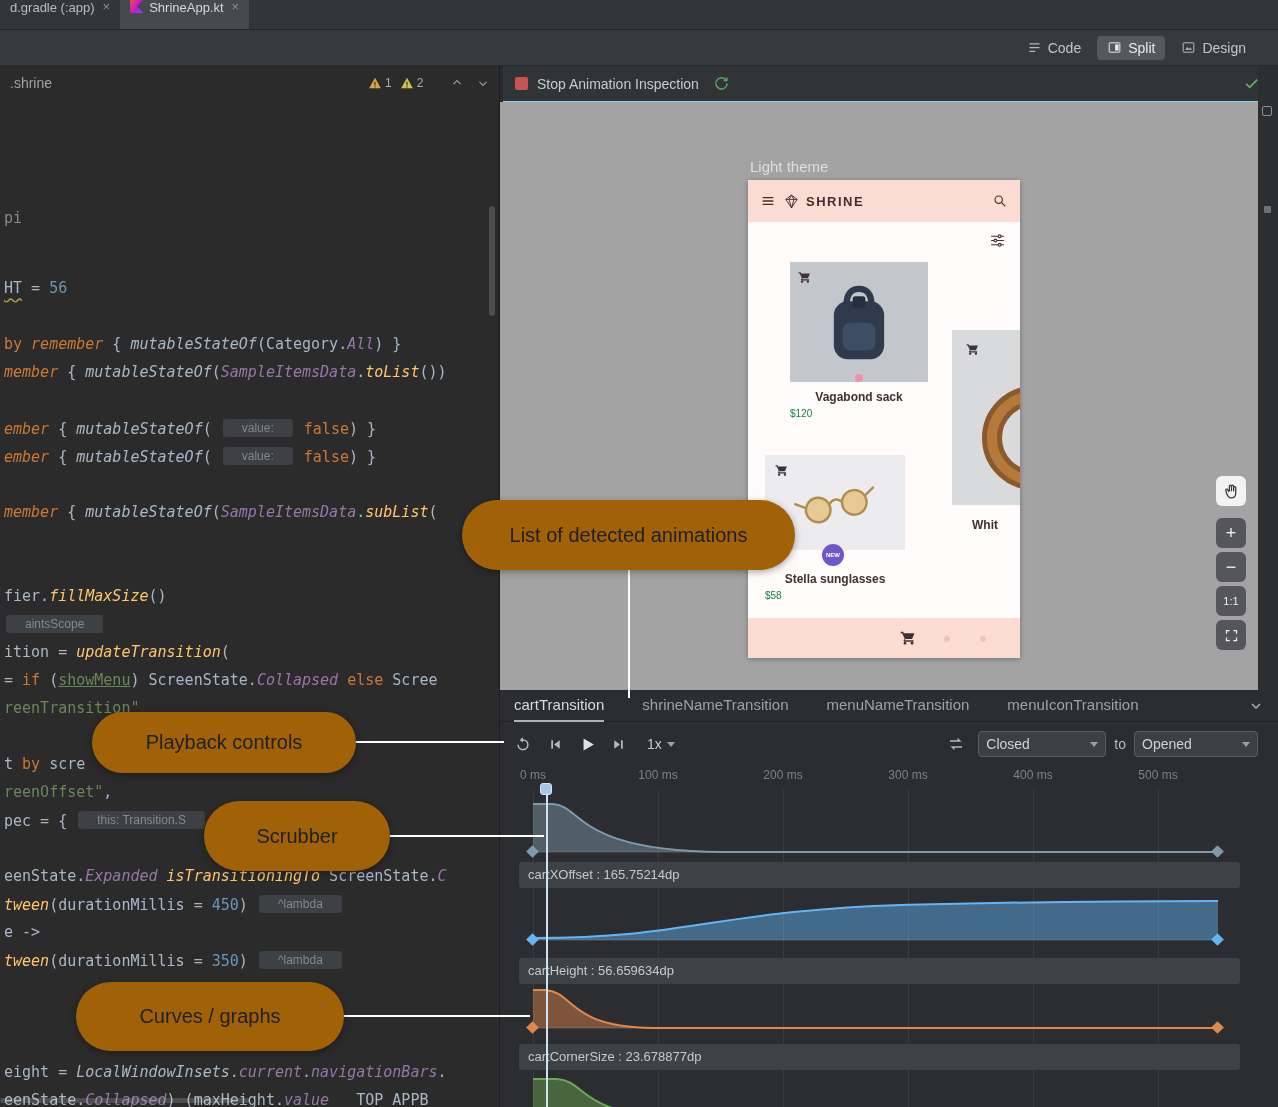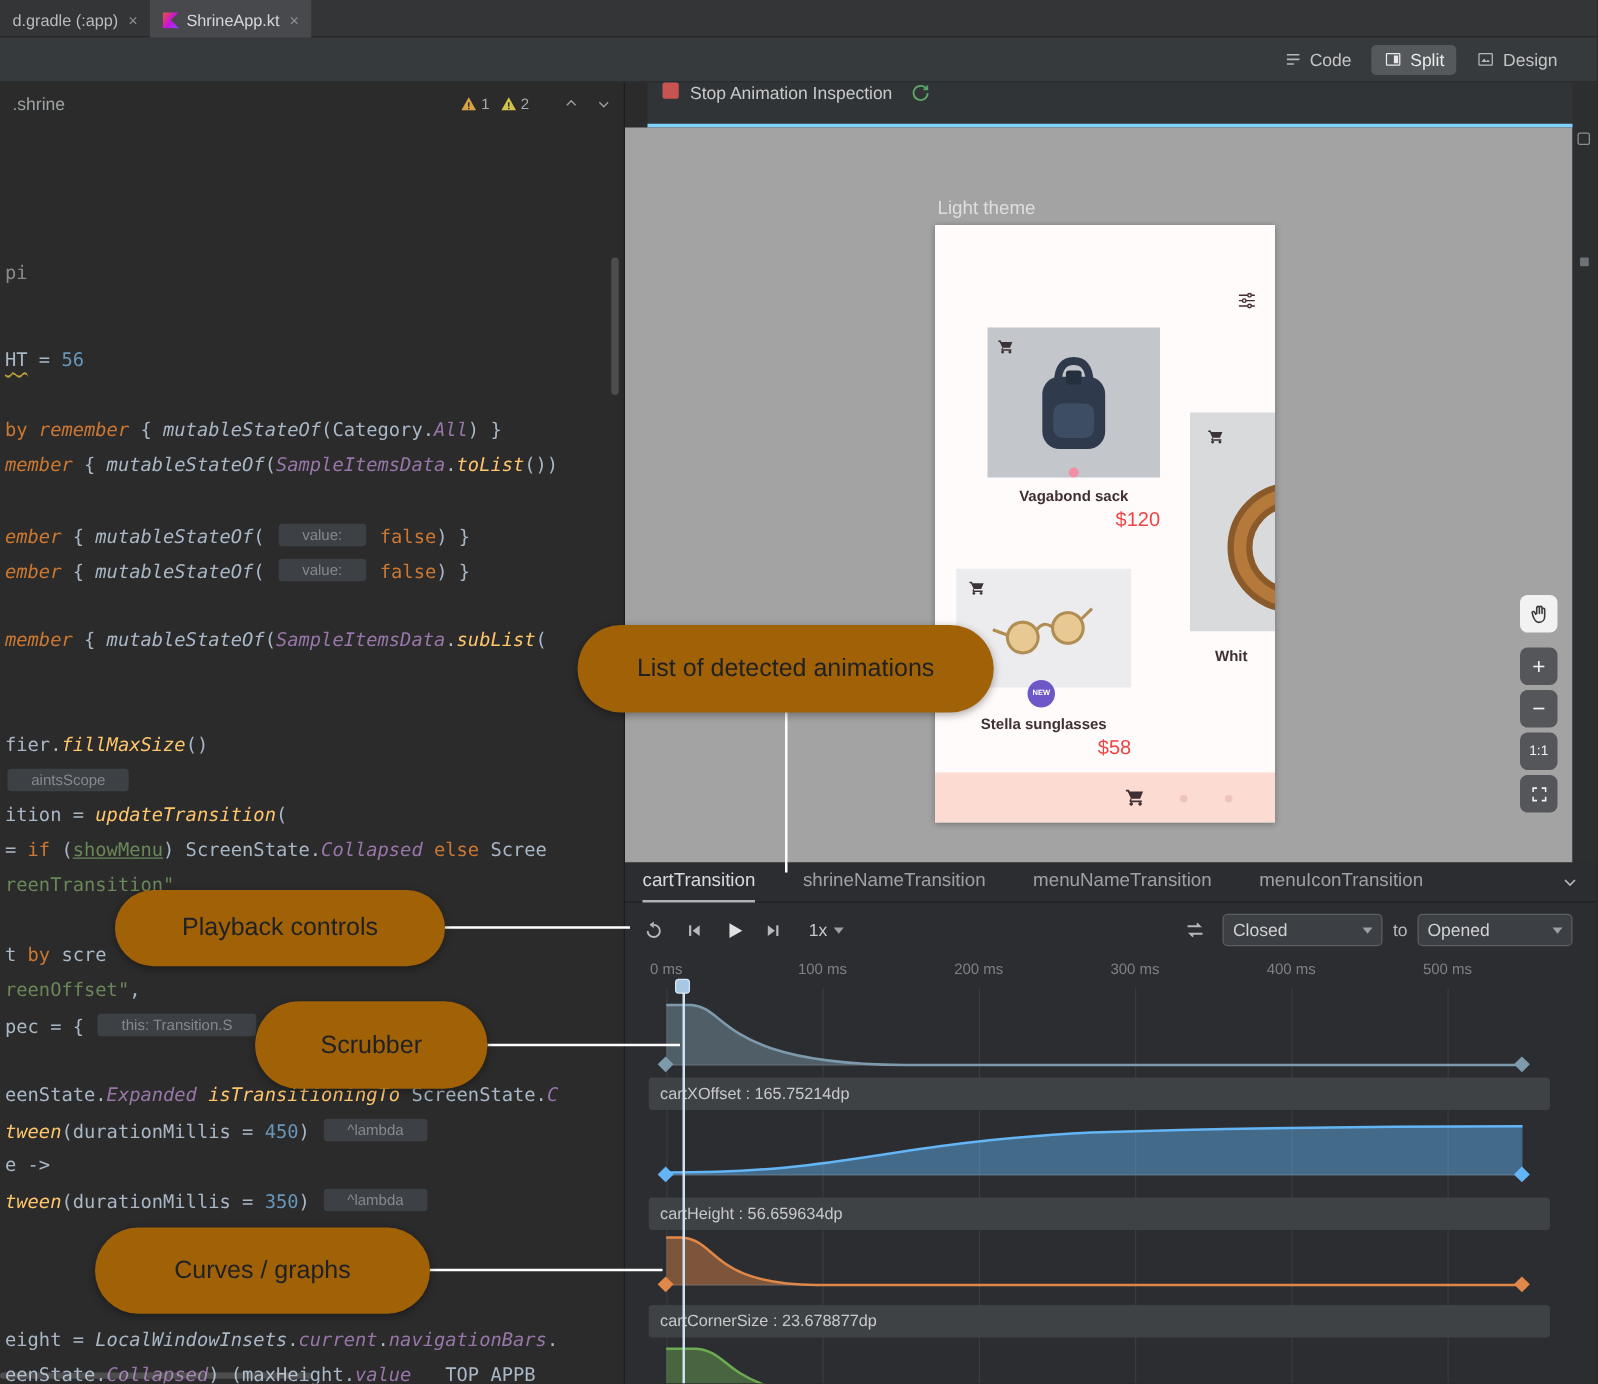--- a/index.html
+++ b/index.html
@@ -2,21 +2,21 @@
 <html><head>
 <meta charset="utf-8">
 <style>
   *{margin:0;padding:0;box-sizing:border-box}
   html,body{background:#2b2b2b;font-family:"Liberation Sans",sans-serif;}
   #stage{position:relative;width:1278px;height:1107px;overflow:hidden;background:#2b2b2b;}
   .abs{position:absolute}
 
   
   #tabbar{left:0;top:0;width:1278px;height:30px;background:#333537;border-bottom:1px solid #232527;display:flex;align-items:stretch}
-  .file-tab{display:flex;align-items:center;gap:6px;padding:16px 10px;font-size:13px;color:#b9bcbe;position:relative}
+  .file-tab{display:flex;gap:6px;padding:0 10px;font-size:13px;color:#b9bcbe;position:relative}
   .file-tab.active{background:#47494c;color:#d6d8da}
   .tab-close{color:#8d9093;font-size:13px;line-height:1;margin-left:2px}
   .kotlin-icon{width:13px;height:13px;background:linear-gradient(125deg,#e44857 10%,#c711e1 55%,#7f52ff 100%);clip-path:polygon(0 0,100% 0,50% 50%,100% 100%,0 100%)}
 
   
   #toolbar{left:0;top:30px;width:1278px;height:36px;background:#373a3c;border-bottom:1px solid #272a2c;display:flex;align-items:center;justify-content:flex-end;padding-right:22px;gap:6px}
   .mode-item{display:flex;align-items:center;gap:6px;color:#c3c5c7;font-size:14px;padding:4px 10px;border-radius:4px}
   .mode-item.sel{background:#55595c;color:#e8eaec}
   .mode-item svg{display:block}
 
@@ -34,34 +34,34 @@
   .sg-num{color:#6897bb}
   .sg-str{color:#6a8759}
   .sg-fn{color:#ffc66b;font-style:italic}
   .sg-propi{color:#9876aa;font-style:italic}
   .sg-link{color:#6a8759;text-decoration:underline}
   .sg-warnu{color:#a9b7c6;text-decoration-line:underline;text-decoration-style:wavy;text-decoration-color:#b8a038;text-underline-offset:4px}
   .sg-hint,.sg-chip{font-family:"Liberation Sans",sans-serif;font-style:normal;font-size:12px;color:#85898e;background:#3d4044;border-radius:3px;padding:2px 19px;margin:0 2px;vertical-align:2px}
   .scroll-thumb{position:absolute;background:rgba(255,255,255,.16);border-radius:3px}
 
   
-  #inspectbar{left:518px;top:66px;width:758px;height:36px;background:#313436;border-bottom:3px solid #7dd3fc;display:flex;align-items:flex-start}
+  #inspectbar{left:503px;top:66px;width:758px;height:36px;background:#313436;border-bottom:1px solid #7dd3fc;display:flex;align-items:center}
   #stop-square{width:13px;height:13px;background:#c75450;border-radius:2px;margin-left:12px}
   #stop-label{font-size:14px;color:#c8cacc;margin-left:9px}
 
   
   #preview{left:500px;top:102px;width:758px;height:588px;background:#a3a3a3;overflow:hidden}
   #theme-label{position:absolute;left:250px;top:56px;font-size:15px;color:#dedede}
   #phone{position:absolute;left:248px;top:78px;width:272px;height:478px;background:#fffbfa;box-shadow:0 1px 5px rgba(0,0,0,.3);overflow:hidden}
   #appbar{position:absolute;left:0;top:0;width:100%;height:42px;background:#fcdcd2;display:flex;align-items:center}
   #brand{font-size:13px;font-weight:bold;letter-spacing:1.5px;color:#442c2e;margin-left:6px}
   .pimg{position:absolute;overflow:hidden}
   .mini-cart{position:absolute;left:8px;top:8px;color:#3c3336}
   .pname{position:absolute;font-size:12px;font-weight:bold;color:#402f33;text-align:center}
-  .pprice{position:absolute;font-size:16px;color:#ef4444;text-align:right}
+  .pprice{position:absolute;font-size:10px;color:#15803d;text-align:left}
   #new-badge{position:absolute;width:22px;height:22px;border-radius:50%;background:#6e58c8;color:#fff;font-size:6px;font-weight:bold;display:flex;align-items:center;justify-content:center}
   #bottom-sheet{position:absolute;left:0;top:438px;width:100%;height:40px;background:#fcdcd2}
   .sheet-dot{position:absolute;top:18px;width:6px;height:6px;border-radius:50%;background:#ecc4b9}
   .zoom-btn{position:absolute;width:30px;height:30px;border-radius:6px;background:#55565a;color:#f0f1f2;display:flex;align-items:center;justify-content:center;font-size:18px}
   .zoom-btn.light{background:#f2f2f2;color:#3a3b3d}
 
   
   #rightstrip{left:1258px;top:66px;width:20px;height:624px;background:#2c2e30}
 
   
@@ -186,20 +186,33 @@
       </svg>
     <svg width="17" height="17" viewBox="0 0 24 24" style="position:absolute;left:740px">
         <path d="M4.5 12.5l5 5L20 6.5" fill="none" stroke="#61b364" stroke-width="2.4"></path>
       </svg>
   </div>
 
   <div id="preview" class="abs">
     <span id="theme-label">Light theme</span>
 
     <div id="phone">
+      <div id="appbar">
+        <svg width="16" height="16" viewBox="0 0 24 24" style="margin-left:12px">
+            <path d="M4 7h16M4 12h16M4 17h16" stroke="#442c2e" stroke-width="2"></path>
+          </svg>
+        <svg width="17" height="17" viewBox="0 0 24 24" style="margin-left:7px">
+            <path d="M12 3l8 6-8 12L4 9z M4 9h16 M12 3 8.5 9 12 21 M12 3l3.5 6L12 21" fill="none" stroke="#442c2e" stroke-width="1.3"></path>
+          </svg>
+        <span id="brand">SHRINE</span>
+        <svg width="16" height="16" viewBox="0 0 24 24" style="position:absolute;right:12px">
+            <circle cx="10" cy="10" r="5.5" fill="none" stroke="#442c2e" stroke-width="1.8"></circle>
+            <path d="M14.5 14.5L20 20" stroke="#442c2e" stroke-width="1.8"></path>
+          </svg>
+      </div>
 
       <svg width="17" height="17" viewBox="0 0 24 24" style="position:absolute;right:14px;top:52px">
           <path d="M3 6h10M17 6h4M3 12h4M11 12h10M3 18h10M17 18h4" stroke="#442c2e" stroke-width="1.6"></path>
           <circle cx="15" cy="6" r="2" fill="none" stroke="#442c2e" stroke-width="1.6"></circle>
           <circle cx="9" cy="12" r="2" fill="none" stroke="#442c2e" stroke-width="1.6"></circle>
           <circle cx="15" cy="18" r="2" fill="none" stroke="#442c2e" stroke-width="1.6"></circle>
         </svg>
 
       <div class="pimg" style="left:42px;top:82px;width:138px;height:120px;background:#c3c6ca">
         <svg class="mini-cart" width="14" height="14" viewBox="0 0 24 24">

